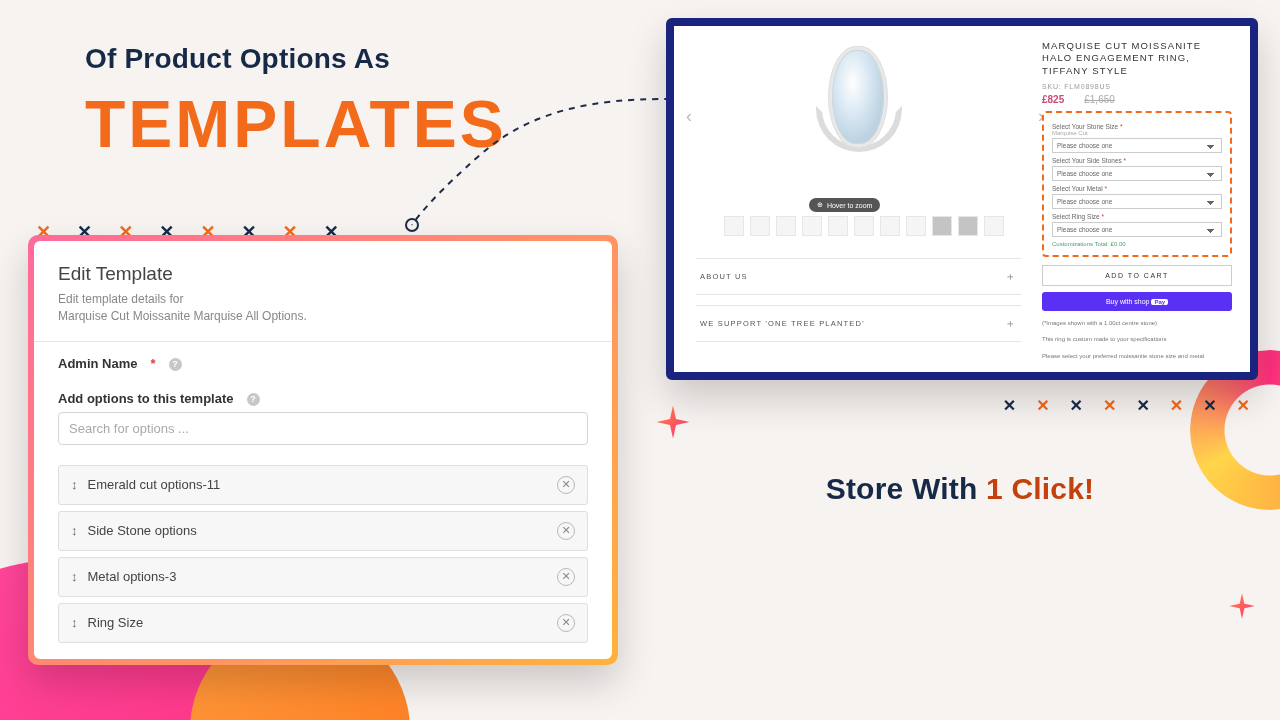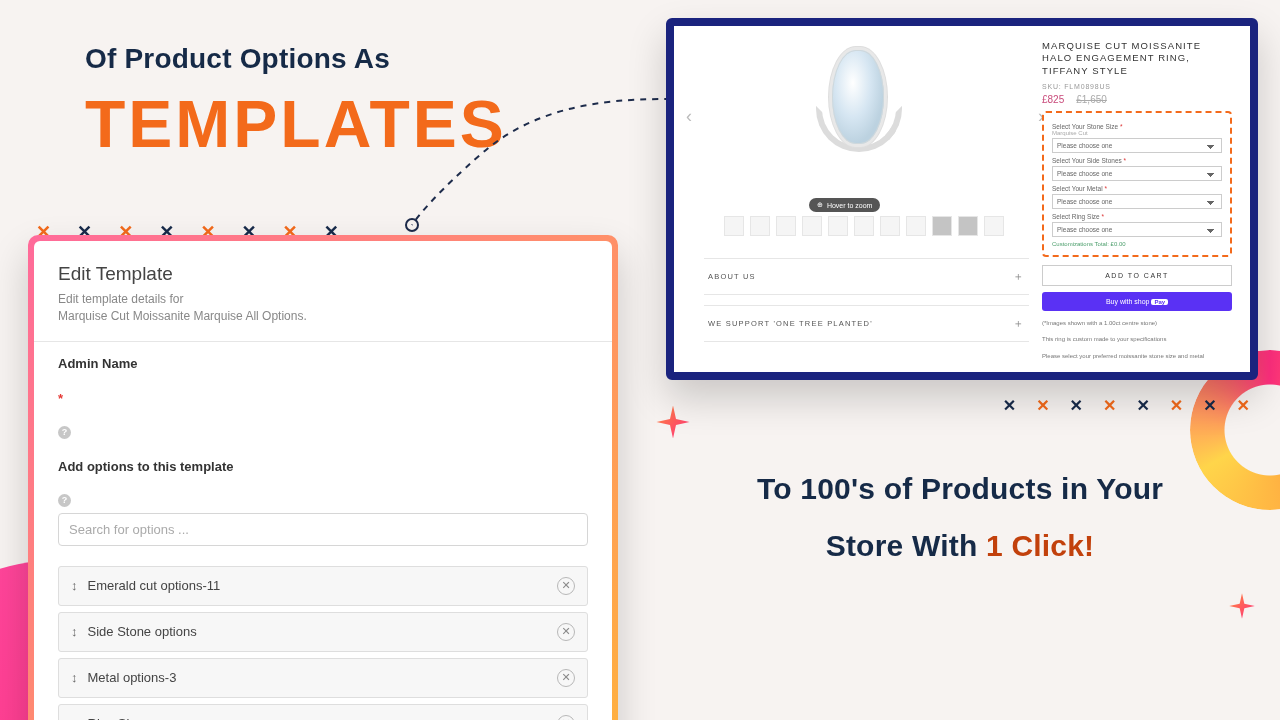--- a/index.html
+++ b/index.html
@@ -31,21 +31,21 @@
 
   
   .spark { position:absolute; font-size:30px; }
 
   
   .admin-wrap { position: absolute; left: 28px; top: 235px; width: 590px; background: linear-gradient(135deg,#ff6a9a,#ffb23c); padding: 6px; border-radius: 10px; box-shadow: 0 18px 38px rgba(0,0,0,0.18); }
   .admin { background: #fff; border-radius: 6px; padding: 22px 24px 16px; }
   .admin h2 { font-size: 19px; font-weight: 500; color: #444; margin-bottom: 6px; }
   .admin .sub { font-size: 12px; color: #888; line-height: 1.4; }
   .admin hr { border:0; border-top:1px solid #e6e6e6; margin: 16px -24px 14px; }
-  .fld-label { font-size: 13px; font-weight: 700; color: #333; display:flex; align-items:flex-start; gap:20px; margin-bottom:6px;flex-direction:column; }
+  .fld-label { font-size: 13px; font-weight: 700; color: #333; display:flex; align-items:flex-end; gap:13px; margin-bottom:6px; }
   .fld-label .req { color:#e53935; }
   .help { display:inline-flex; width:13px; height:13px; border-radius:50%; background:#c7c7c7; color:#fff; font-size:9px; align-items:center; justify-content:center; font-weight:700; }
   .input { width:100%; border:1px solid #d6d6d6; border-radius:4px; padding:8px 10px; font-size:13px; color:#444; background:#fff; }
   .input::placeholder { color:#aaa; }
   .admin .gap { height:14px; }
   .opt-row { display:flex; align-items:center; justify-content:space-between; border:1px solid #dedede; background:#f7f7f7; border-radius:3px; padding:10px 12px; margin-top:6px; font-size:13px; color:#444; }
   .opt-row .left { display:flex; align-items:center; gap:10px; }
   .drag { font-size:13px; color:#666; }
   .rm { width:18px; height:18px; border:1.5px solid #b8b8b8; border-radius:50%; display:flex; align-items:center; justify-content:center; font-size:11px; color:#8a8a8a; cursor:pointer; }
 
@@ -55,31 +55,31 @@
   .prod-img { position:absolute; left:40px; top:10px; width:290px; height:170px; display:flex; align-items:center; justify-content:center; }
   .chev { position:absolute; top:80px; font-size:18px; color:#bbb; cursor:pointer; }
   .chev.l { left:12px; } .chev.r { right:206px; }
   .ring { width:130px; height:150px; position:relative; }
   .ring .gem { width:52px; height:94px; background: radial-gradient(ellipse at 40% 35%, #fff, #d6e6f2 40%, #bcd2e0 70%); border-radius: 50% / 55%; position:absolute; left:38px; top:4px; transform: rotate(0deg); box-shadow: inset 0 0 0 1px #cfd8dc, 0 0 0 3px #e8e8e8, 0 0 0 4px #dedede; }
   .ring .band { position:absolute; width:86px; height:46px; border:6px solid #dcdcdc; border-top-color:transparent; border-radius: 0 0 80px 80px; left:22px; top:60px; }
   .hover-pill { position:absolute; left:135px; top:172px; background:#555; color:#fff; font-size:7px; padding:3px 8px; border-radius:10px; display:flex; gap:4px; align-items:center; }
   .thumbs { position:absolute; left:50px; top:190px; display:flex; gap:6px; }
   .thumb { width:20px; height:20px; border:1px solid #e6e6e6; background:#f5f5f5; }
   .thumb.dk { background:#c4c4c4; }
-  .accordion { position:absolute; left:30px; top:232px; width:325px; }
+  .accordion { position:absolute; left:22px; top:232px; width:325px; }
   .acc-row { display:flex; justify-content:space-between; align-items:center; border-top:1px solid #e6e6e6; border-bottom:1px solid #e6e6e6; padding:10px 4px; font-size:7.5px; letter-spacing:1.2px; color:#555; }
   .acc-row + .acc-row { margin-top:10px; }
   .plus { color:#888; font-size:11px; }
 
   .right-col { position:absolute; right:18px; top:14px; width:190px; font-size:10px; }
   .prod-title { font-size:9.5px; letter-spacing:1.1px; color:#333; line-height:1.3; font-weight:500; }
   .sku { font-size:7px; color:#999; margin-top:6px; letter-spacing:0.8px; }
   .price { margin-top:4px; font-size:10px; }
-  .price .cur { color:#c94b7b; font-weight:400; }
-  .price .old { color:#aaa; text-decoration:line-through; margin-left:12px;text-align:center; }
+  .price .cur { color:#c94b7b; font-weight:700; }
+  .price .old { color:#aaa; text-decoration:line-through; margin-left:20px;text-align:center; }
 
   .opts-box { border:2px dashed #f36a1b; border-radius:4px; padding:6px 8px 8px; margin-top:6px; }
   .opt-lbl { font-size:6.5px; color:#666; margin-top:4px; }
   .opt-lbl .req { color:#d33; }
   .opt-sub { font-size:6px; color:#aaa; }
   .sel { width:100%; border:1px solid #ccc; font-size:6.5px; padding:3px 4px; margin-top:2px; background:#fff; color:#666; appearance:none; background-image: linear-gradient(45deg, transparent 50%, #666 50%), linear-gradient(135deg, #666 50%, transparent 50%); background-position: calc(100% - 10px) 6px, calc(100% - 6px) 6px; background-size: 4px 4px, 4px 4px; background-repeat: no-repeat; }
   .cust-total { font-size:6px; color:#4b9e6b; margin-top:4px; }
 
   .atc { width:100%; border:1px solid #ccc; background:#fff; font-size:7px; letter-spacing:1.5px; padding:6px 0; margin-top:8px; text-align:center; }
   .shoppay { width:100%; background:#5a31f4; color:#fff; font-size:7px; padding:6px 0; margin-top:6px; text-align:center; border-radius:3px; }
@@ -237,17 +237,16 @@
         <div class="atc">ADD TO CART</div>
         <div class="shoppay"><span>Buy with </span><span>shop</span> <b>Pay</b></div>
         <div class="note">(*Images shown with a 1.00ct centre stone)</div>
         <div class="note">This ring is custom made to your specifications</div>
         <div class="note">Please select your preferred moissanite stone size and metal</div>
       </div>
     </div>
   </div>
 
   <div class="bottom-text">
-    <div class="l">To 100's of Products in Your</div>
     <div class="l"><span>Store With </span><span class="hl">1 Click!</span></div>
   </div>
 
 </div>
 
 </body></html>

